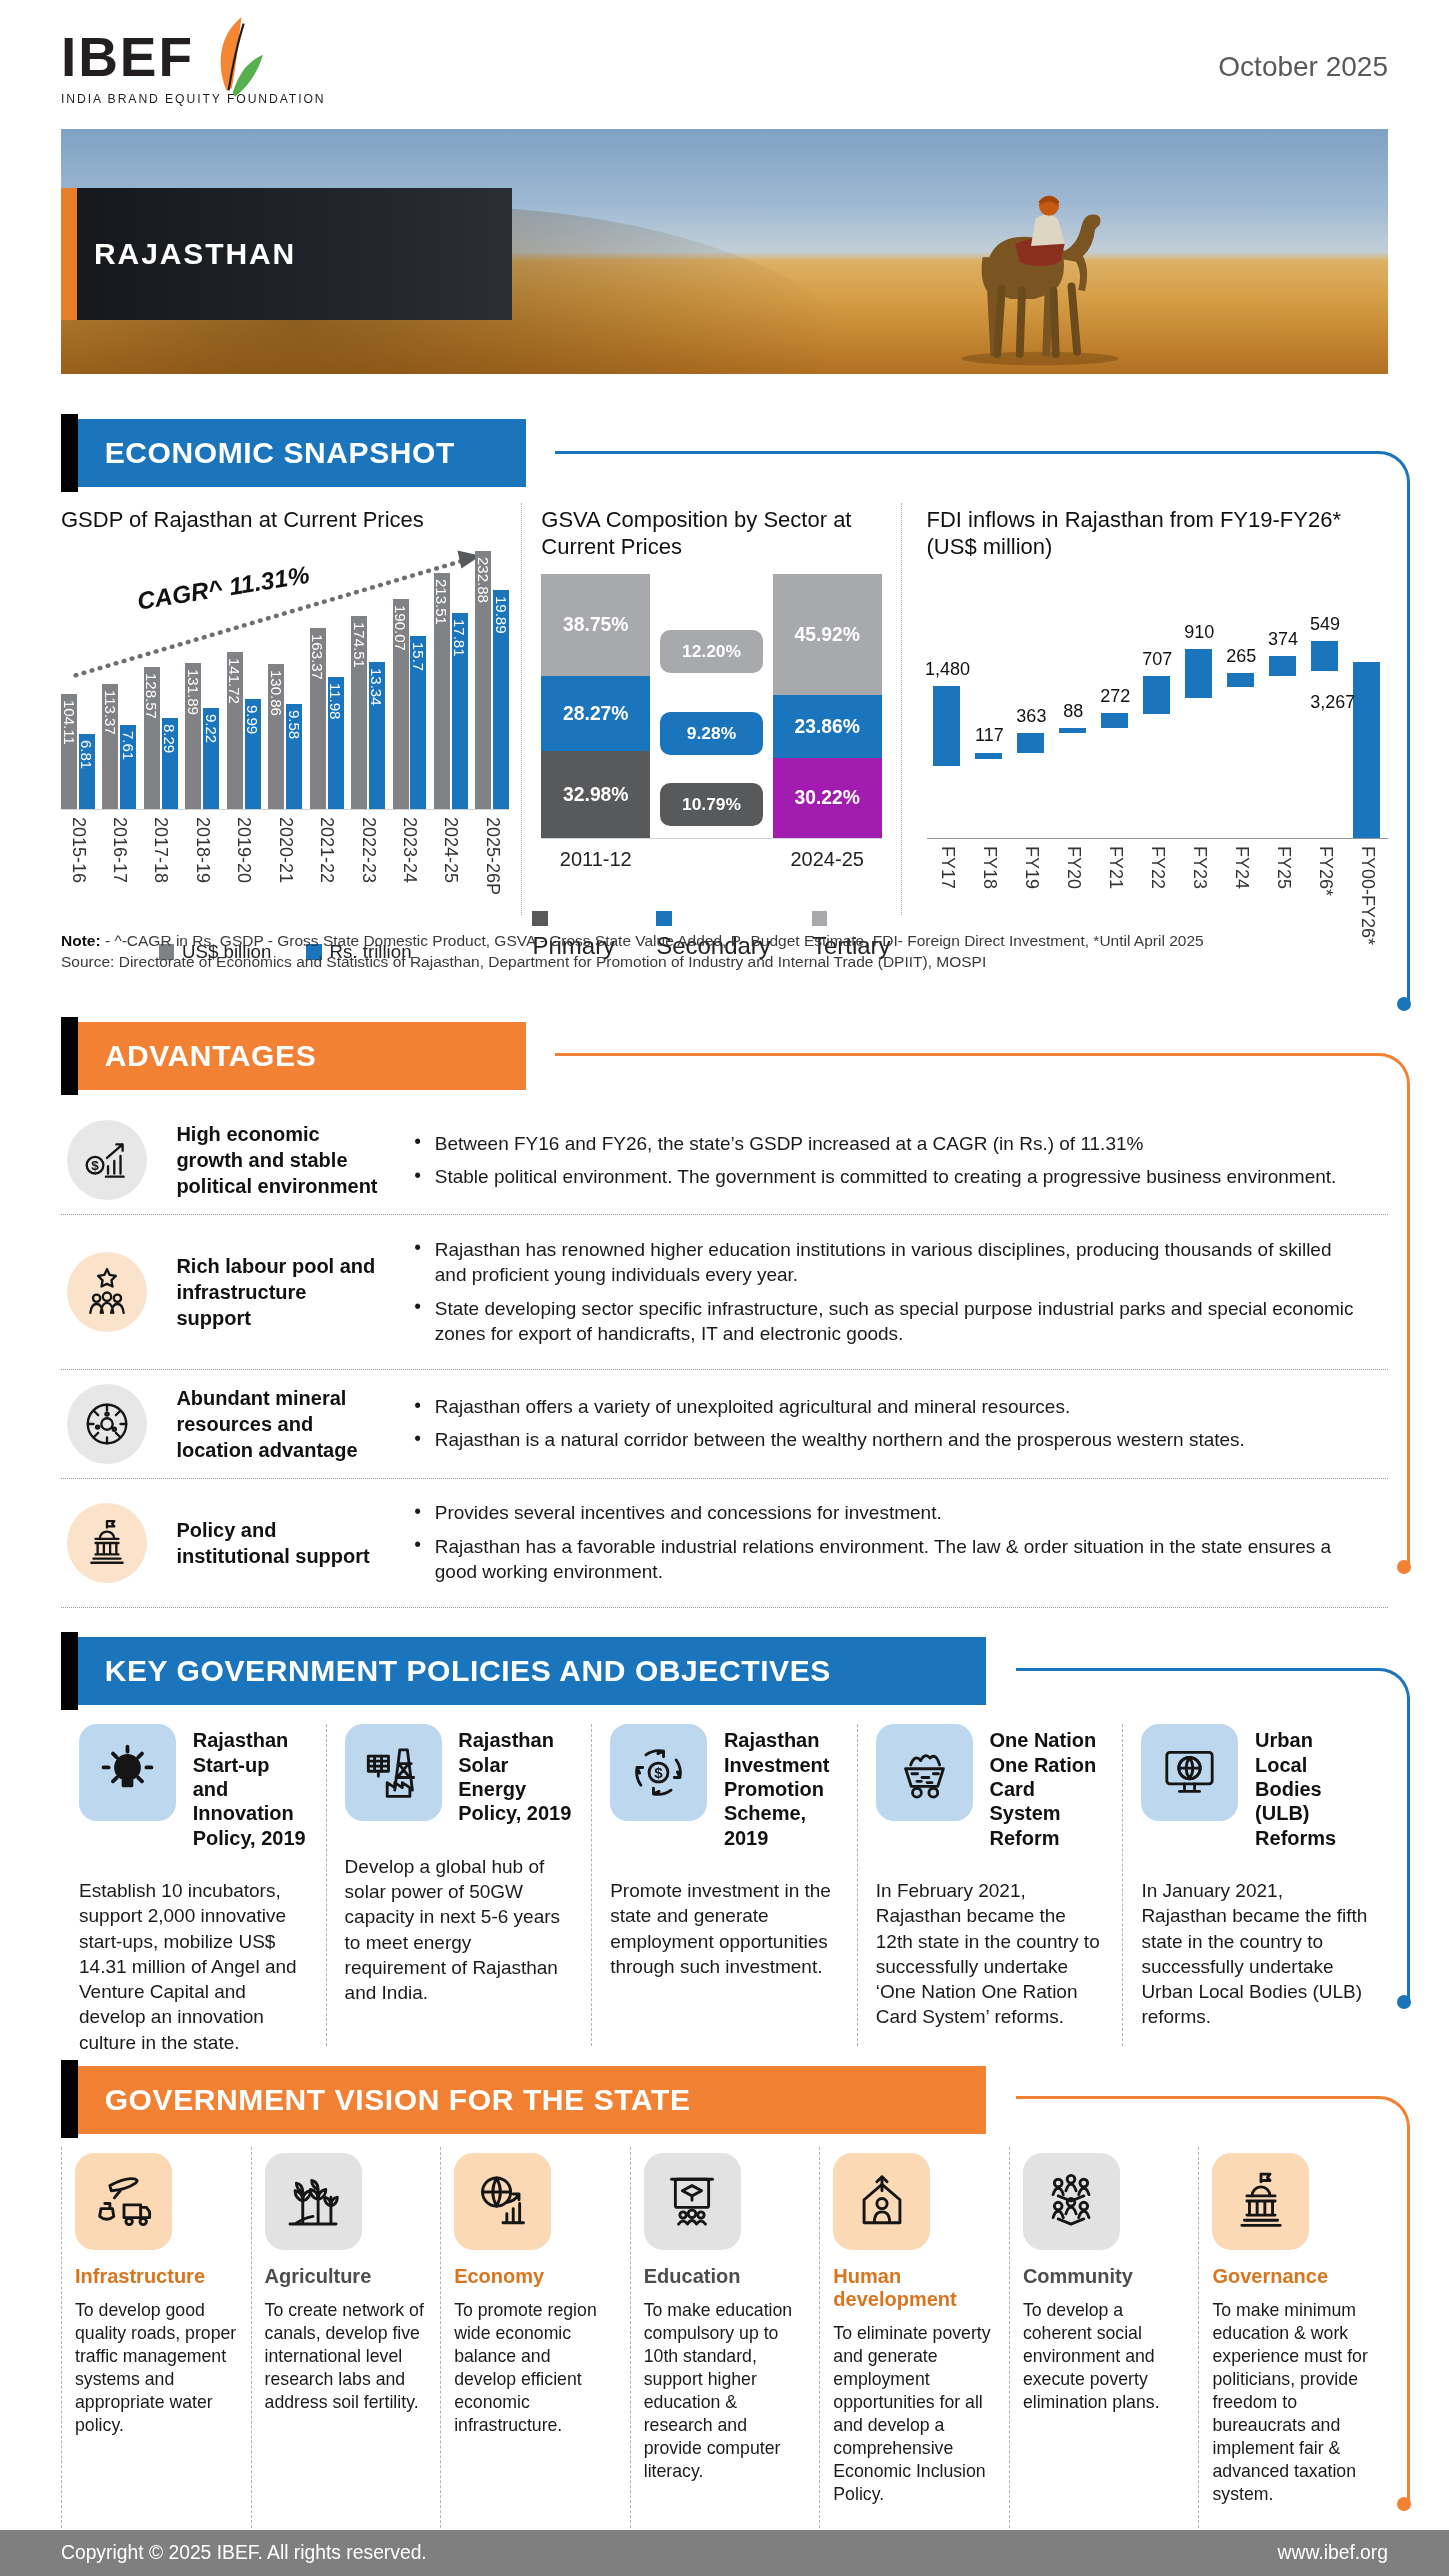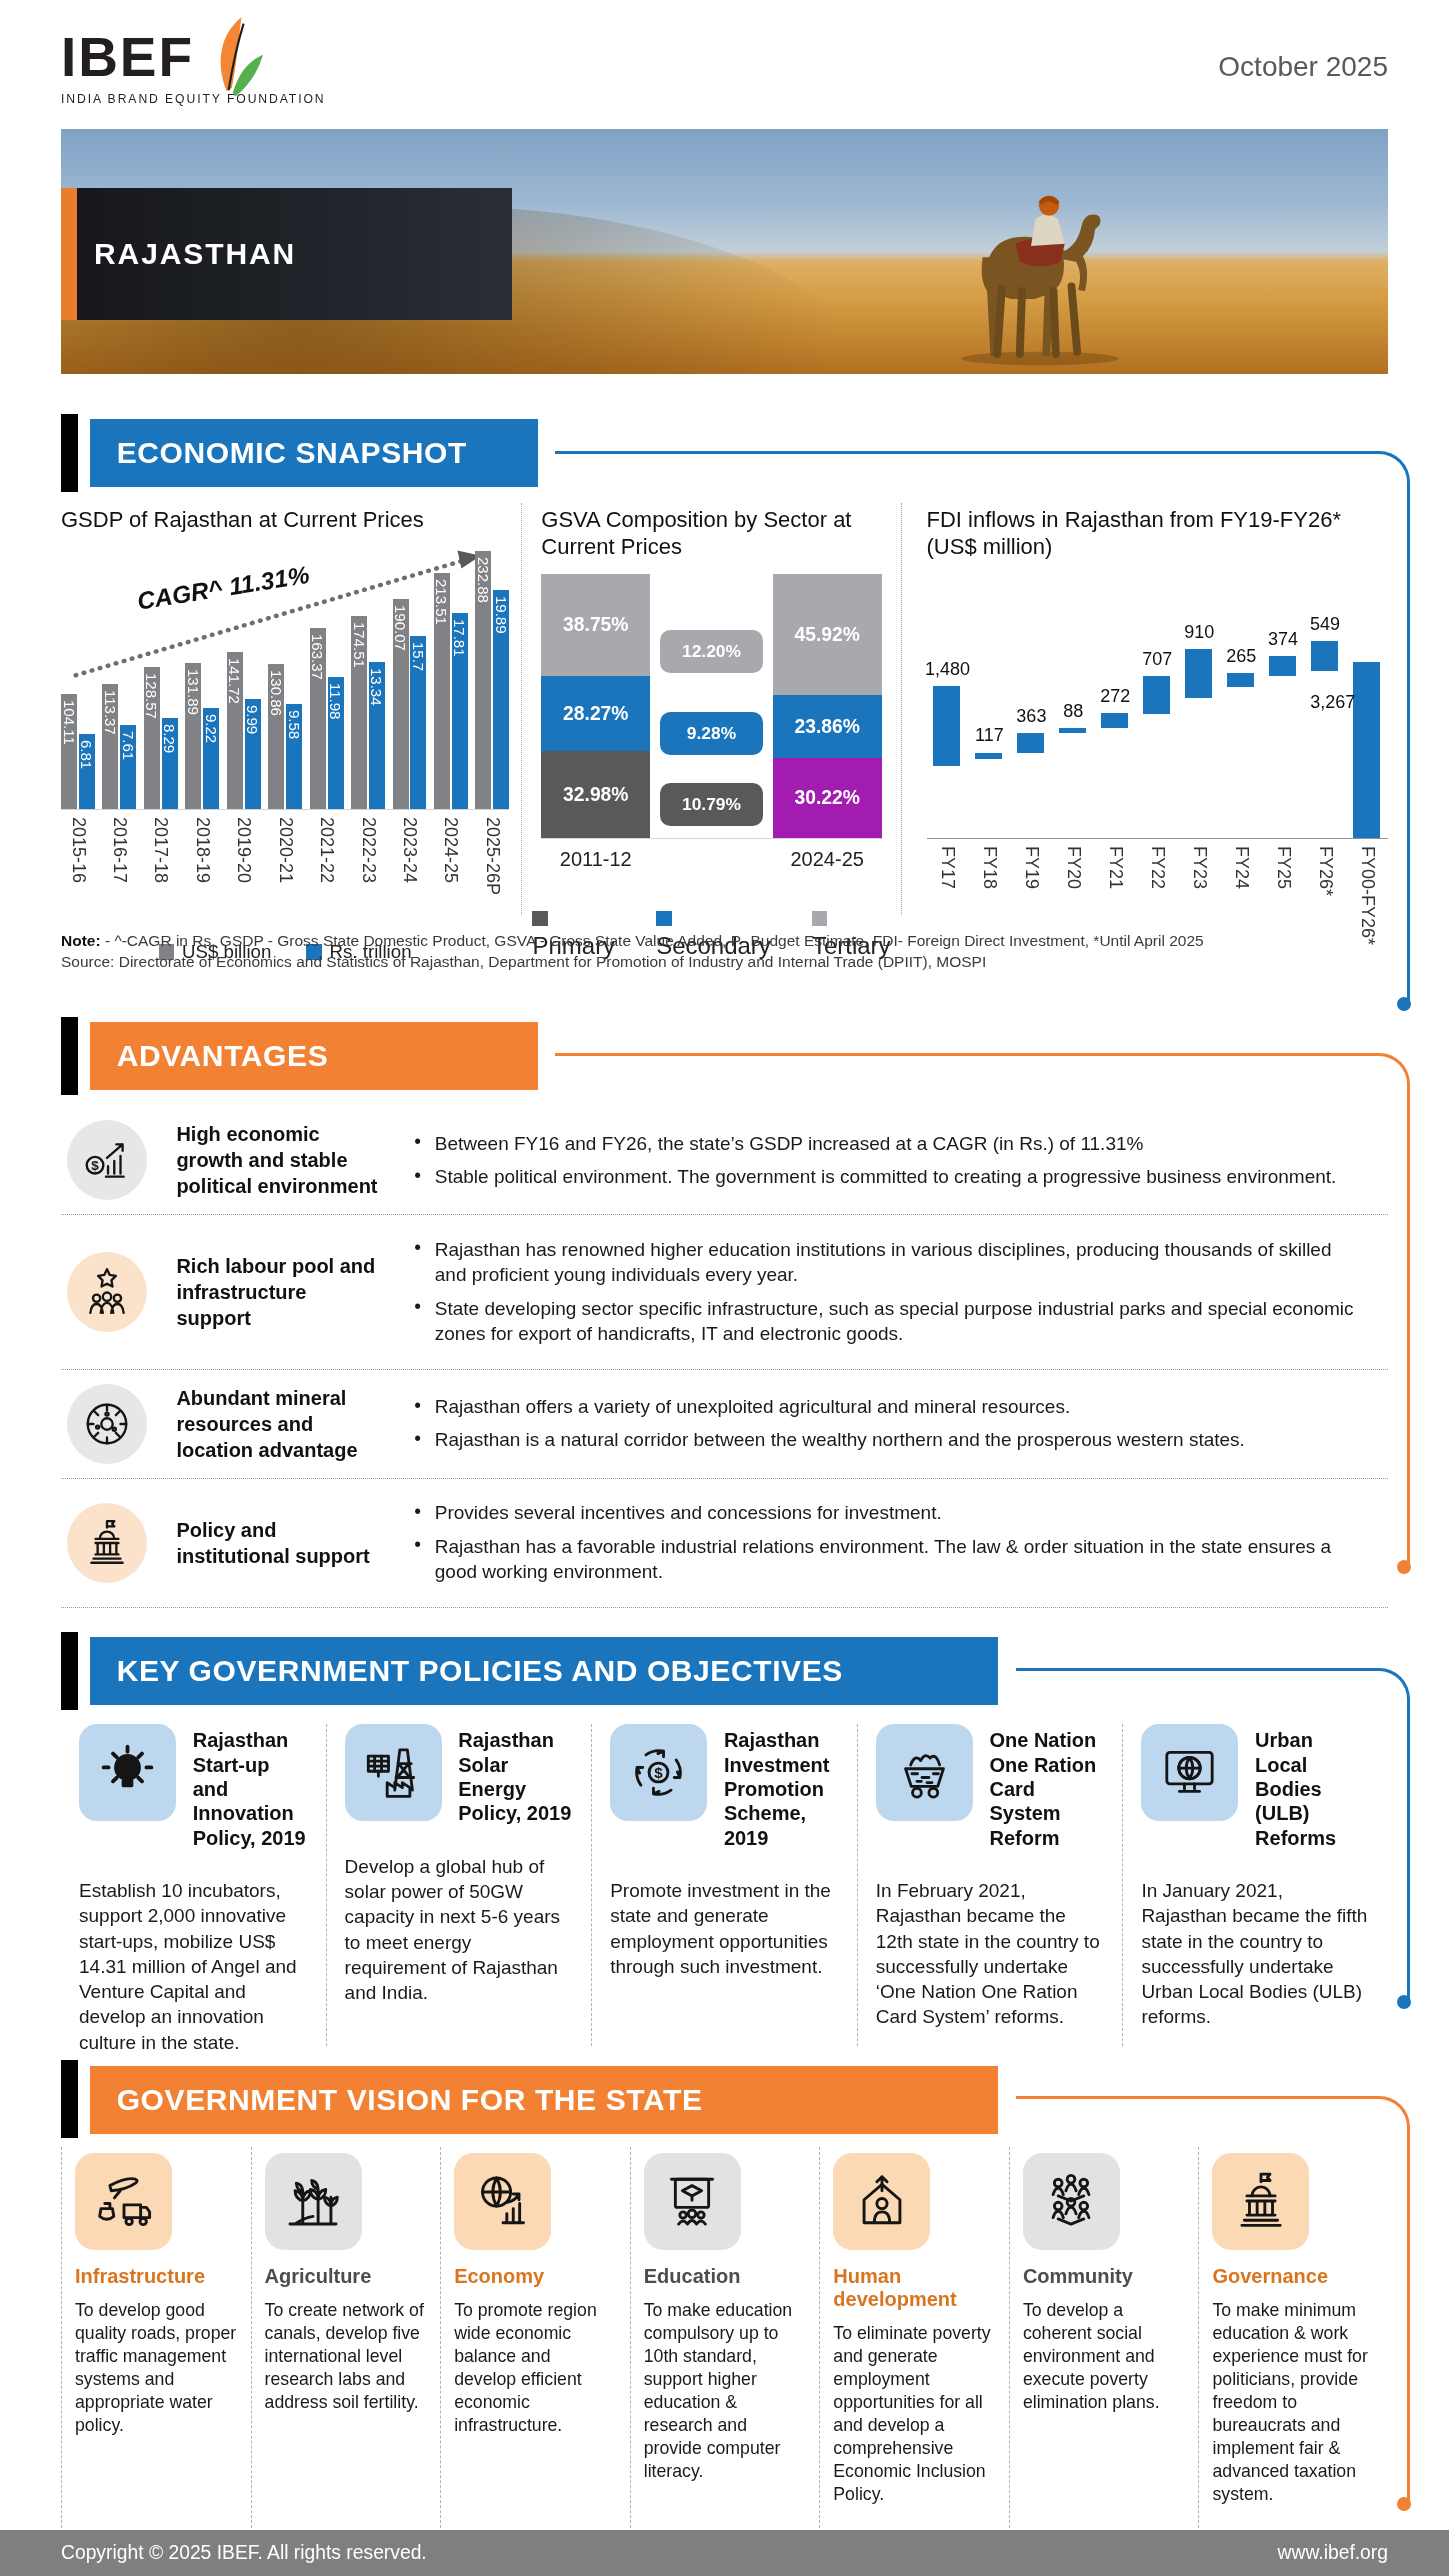--- a/index.html
+++ b/index.html
@@ -21,21 +21,21 @@
     background:radial-gradient(ellipse at 35% 30%,rgba(90,55,10,0.55),rgba(90,55,10,0) 65%);}
   .hero-overlay{position:absolute;left:0;top:59px;width:451px;height:132px;display:flex;align-items:center;
     background:linear-gradient(90deg,#15171c 0%,#23262c 70%,#2b2e34 100%);}
   .hero-overlay-accent{position:absolute;left:0;top:0;bottom:0;width:15.5px;background:#E87D2A;}
   .hero-title{color:#fff;font-size:30px;font-weight:bold;letter-spacing:1.9px;padding-left:33px;}
   .camel{position:absolute;right:232px;top:18px;}
 
   
   .sec-banner{position:relative;margin-left:61px;height:68px;display:flex;}
   .sec-banner .accent{width:16.7px;background:#000;position:relative;top:-5.2px;height:78px;flex:none;}
-  .sec-banner .bar{display:flex;align-items:center;padding-left:27px;box-sizing:border-box;margin-left:12px;}
+  .sec-banner .bar{display:flex;align-items:center;padding-left:27px;box-sizing:border-box;}
   .bar.blue{background:#1B75BC;}
   .bar.orange{background:#F28133;}
   .w-short{width:448px;}
   .w-long{width:908px;}
   .banner-label{color:#fff;font-size:30px;font-weight:bold;letter-spacing:0.6px;}
 
   
   .conn{position:absolute;border-top:3.9px solid;border-right:3.9px solid;border-top-right-radius:31px;pointer-events:none;}
   .conn.blue,.dot.blue{border-color:#1B75BC;}
   .conn.orange,.dot.orange{border-color:#F28133;}

